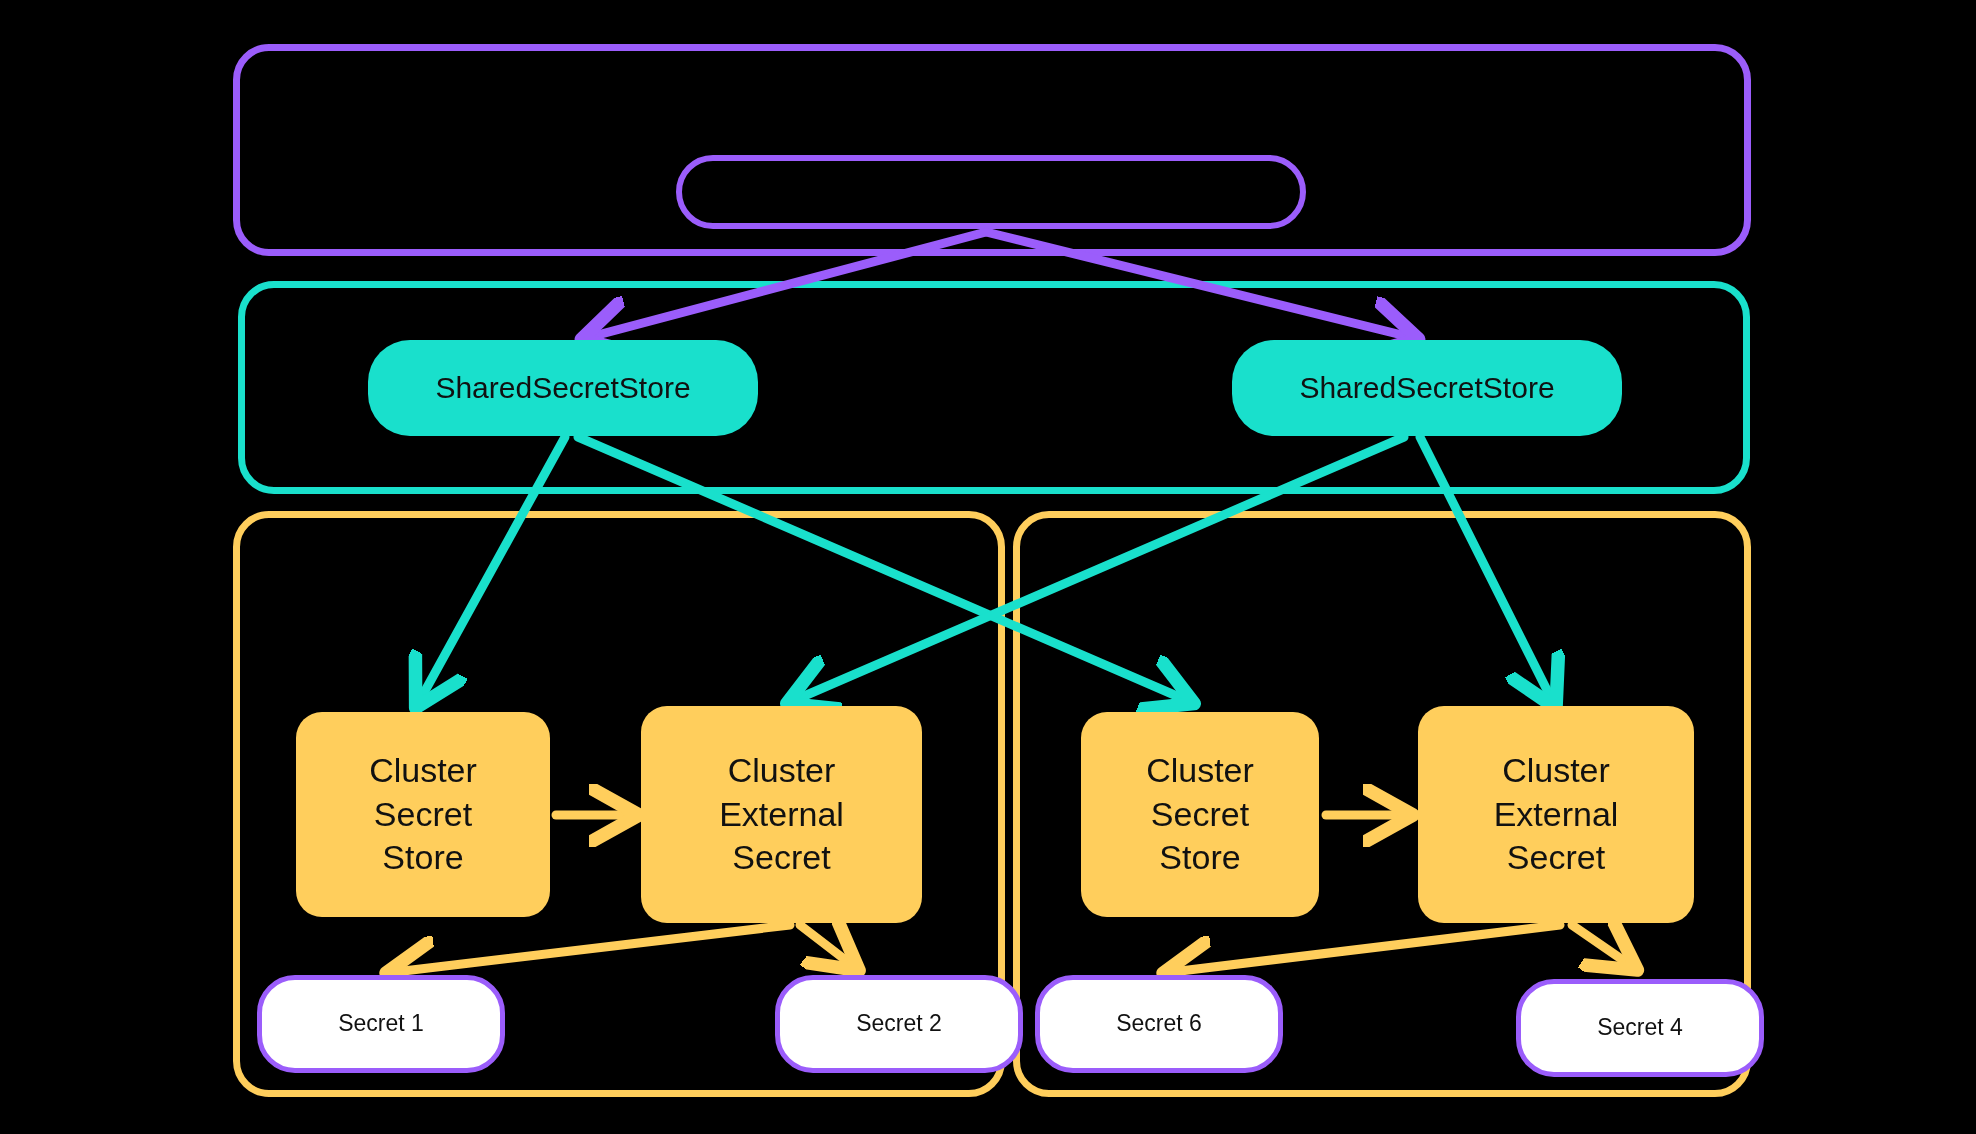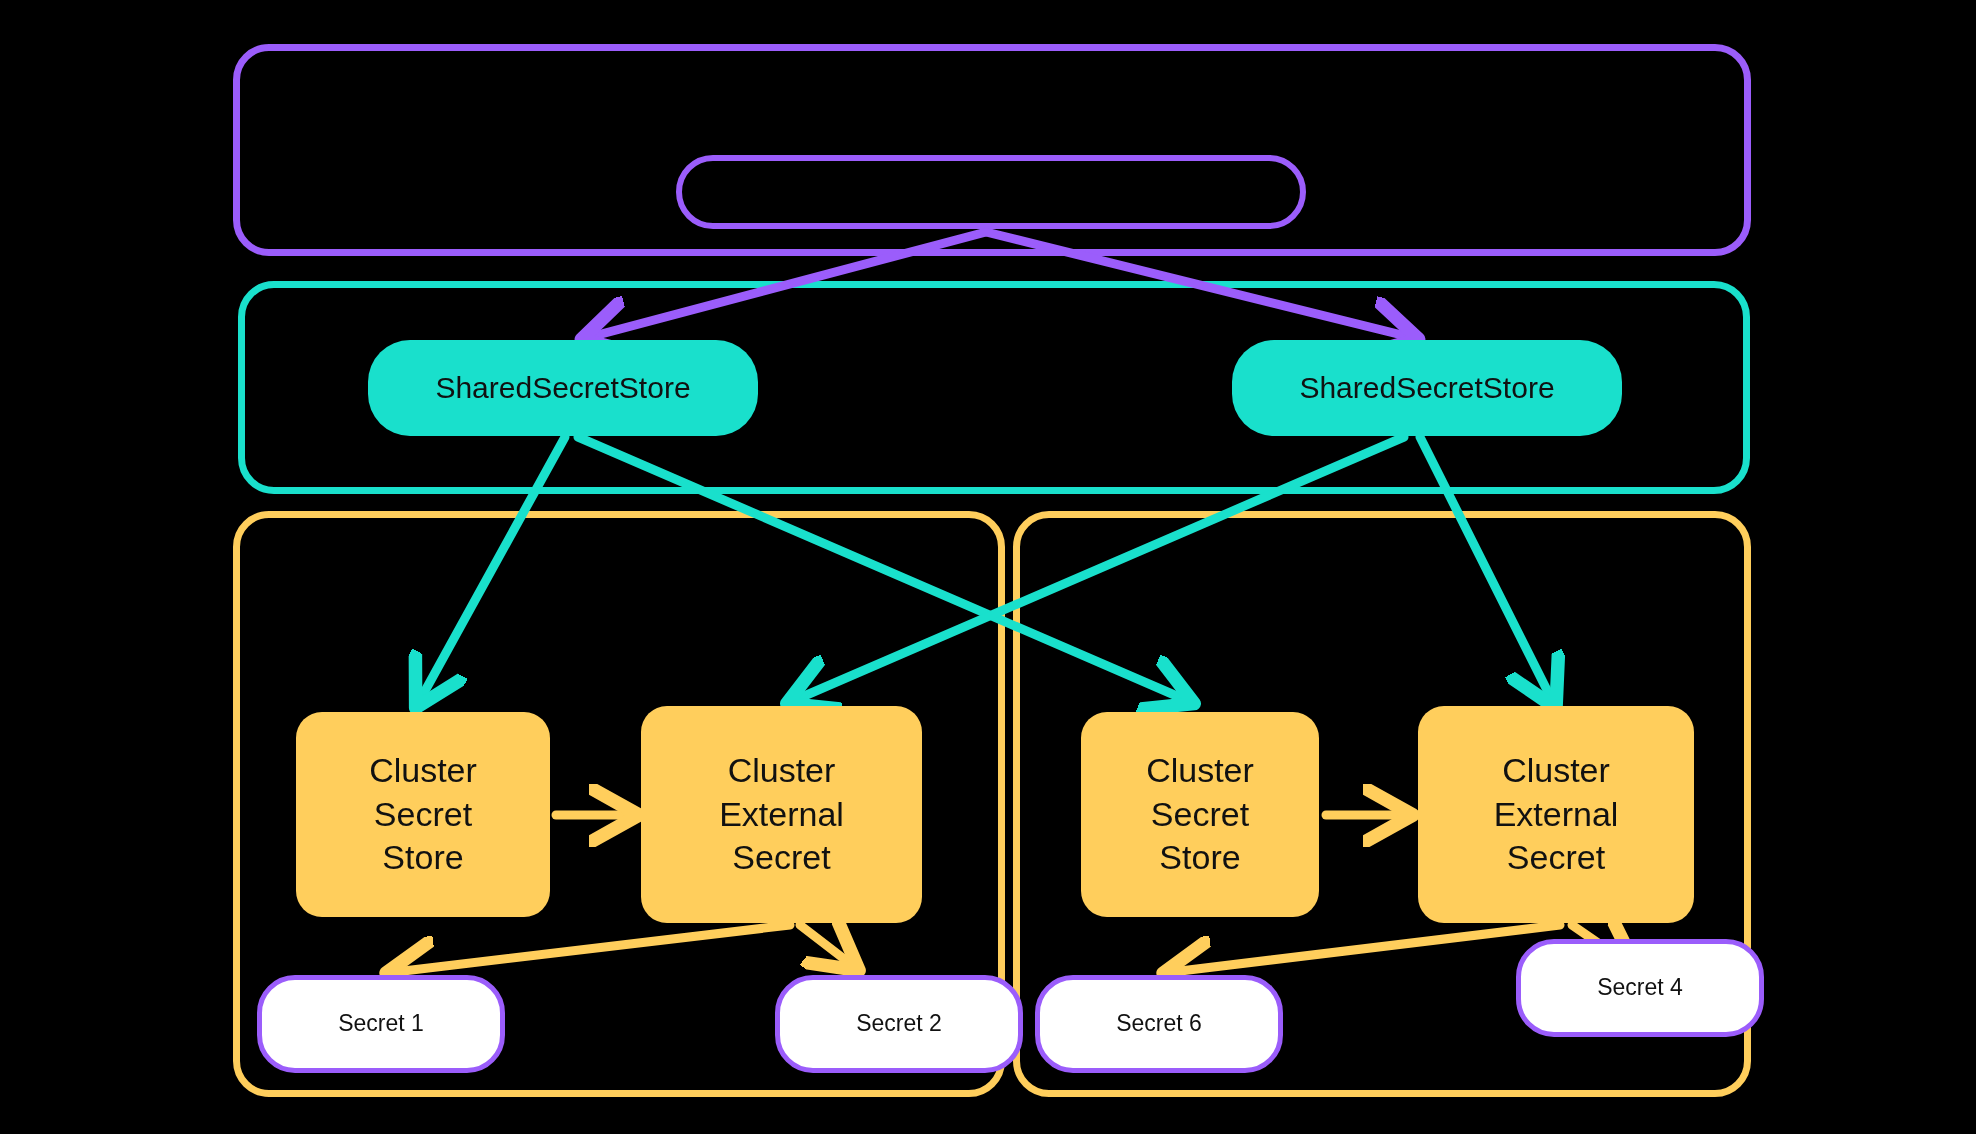--- a/index.html
+++ b/index.html
@@ -110,21 +110,21 @@
     background: #FFFFFF;
     border: 5px solid #9B5DFB;
     border-radius: 38px;
     font-size: 23px;
     width: 248px;
     height: 98px;
   }
   #secret-1 { left: 257px;  top: 975px; }
   #secret-2 { left: 775px;  top: 975px; }
   #secret-3 { left: 1035px; top: 975px; }
-  #secret-4 { left: 1516px; top: 939px; }
+  #secret-4 { left: 1516px; top: 979px; }
 </style>
 </head>
 <body>
 
 <div id="stage">
 
   <div class="container" id="org-container"></div>
   <div id="org-pill"></div>
   <div class="container" id="shared-container"></div>
   <div class="container" id="cluster-a-container"></div>

